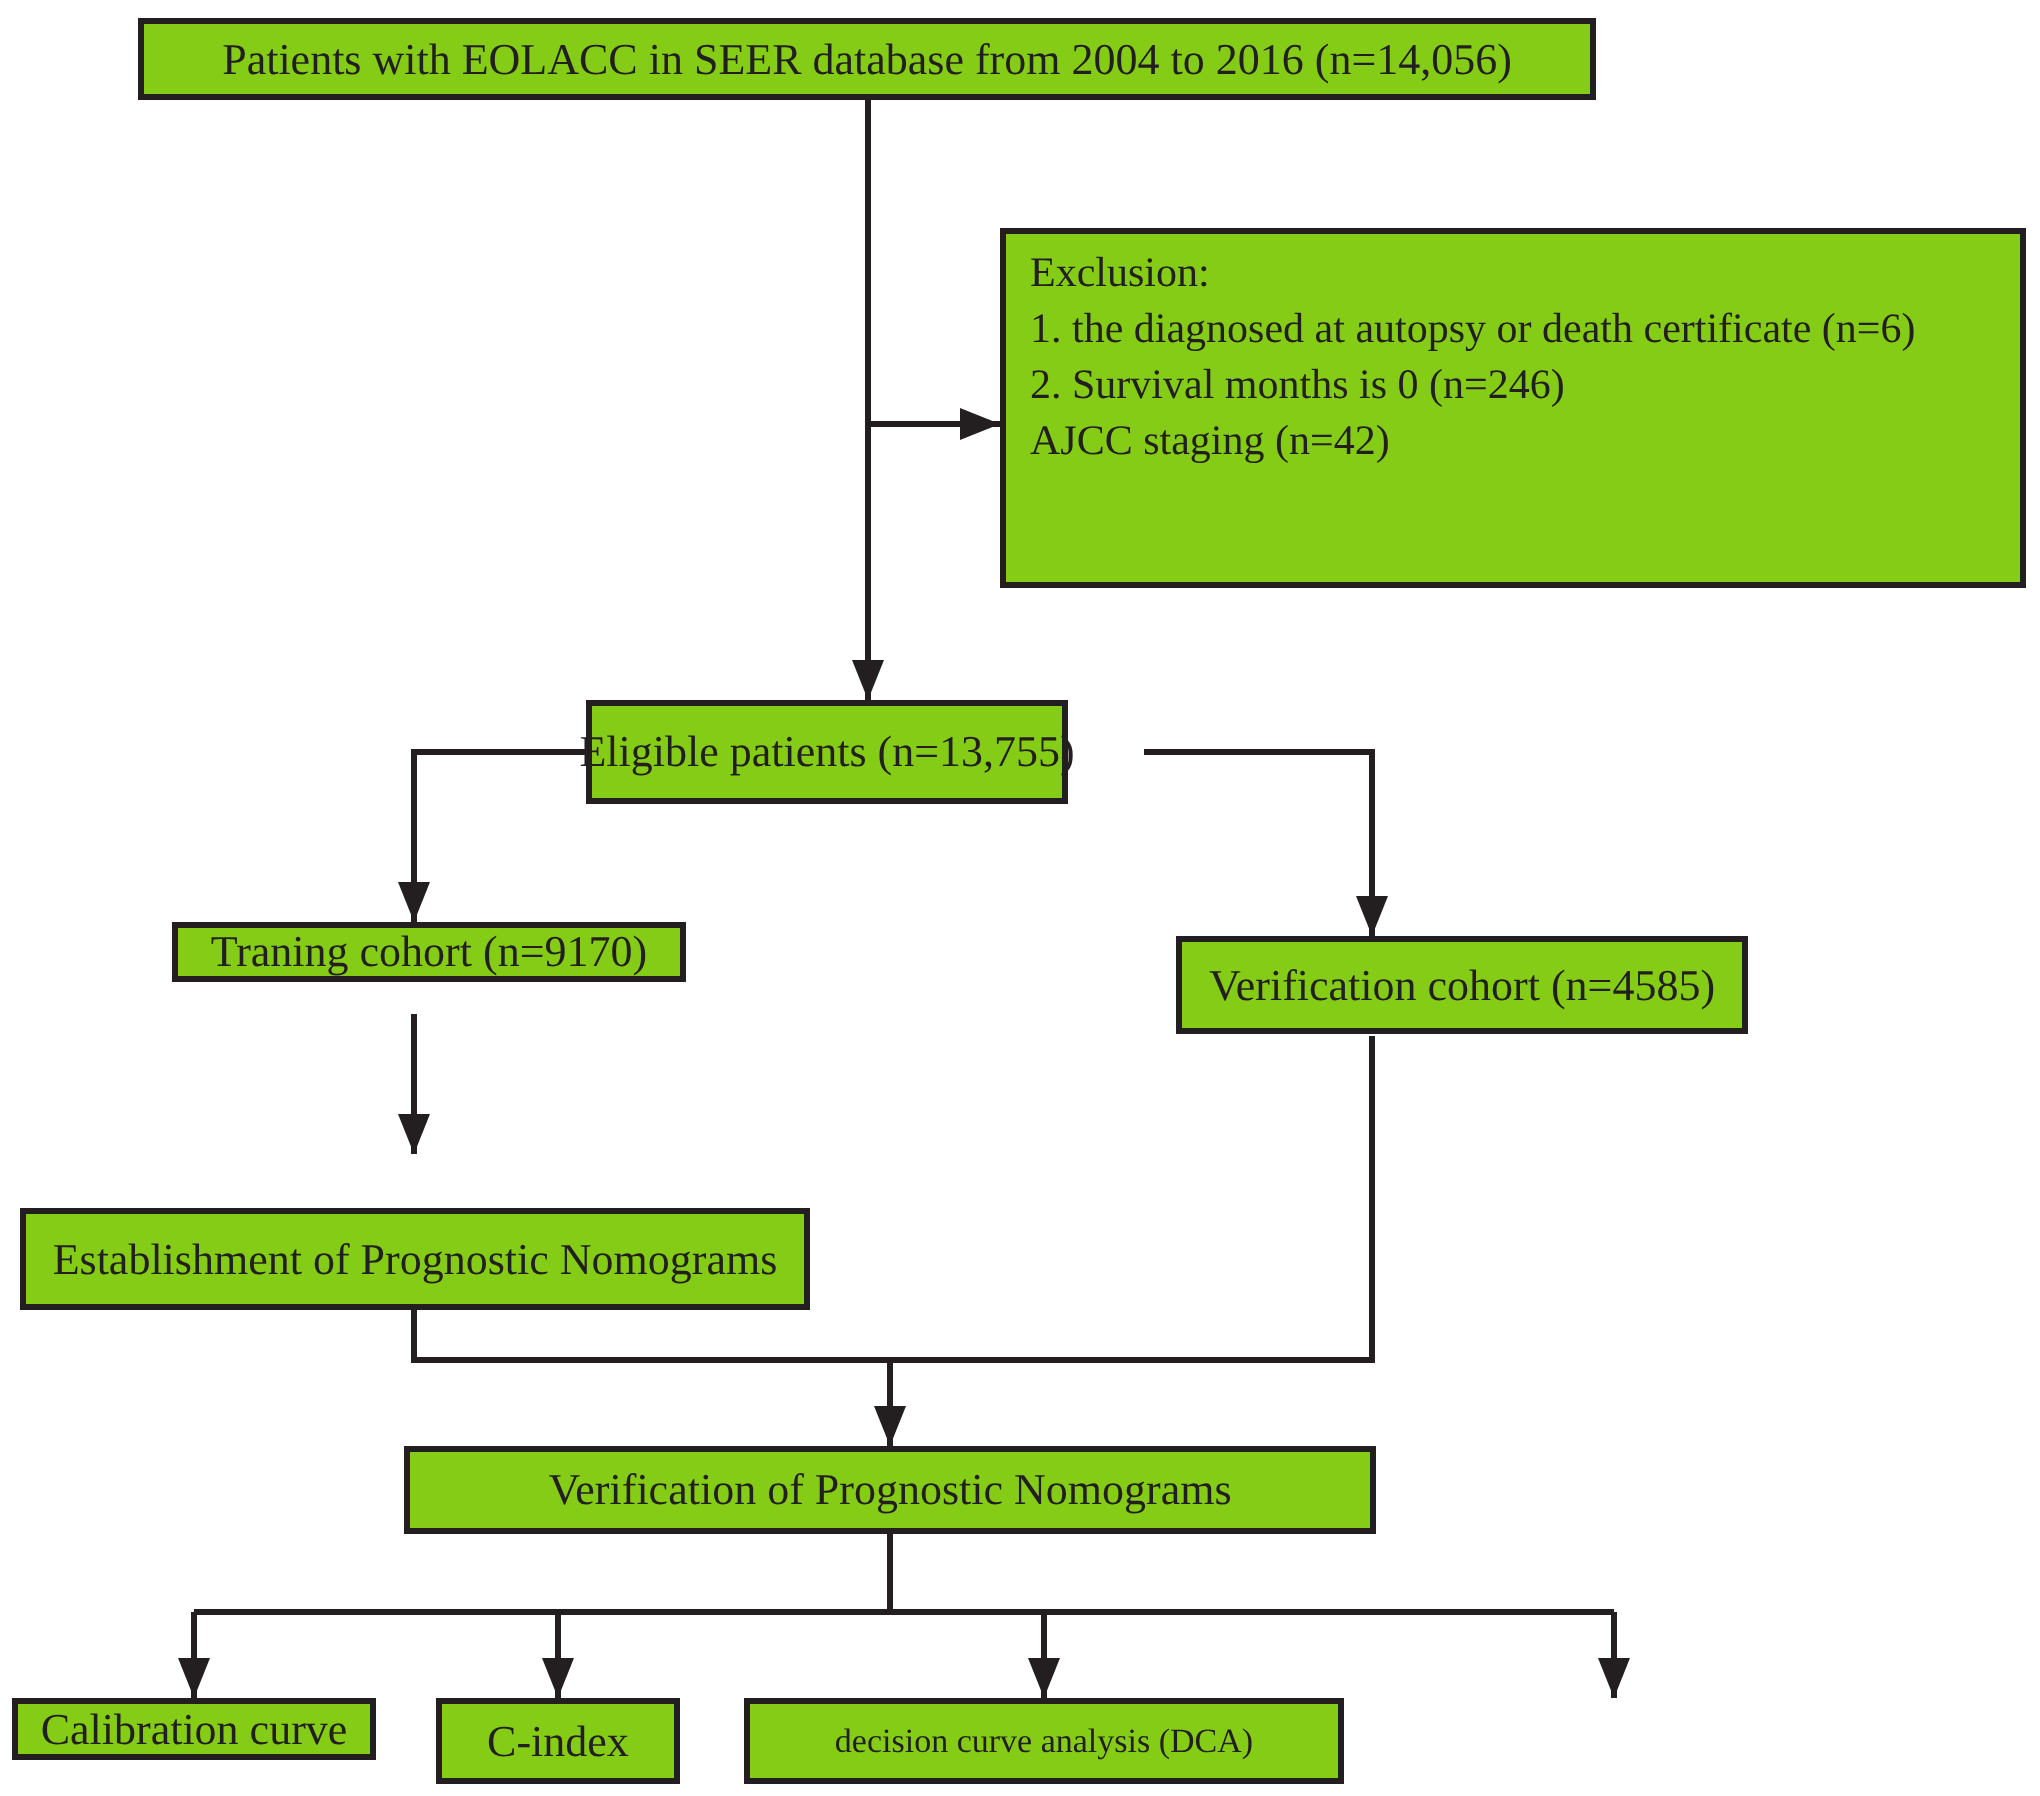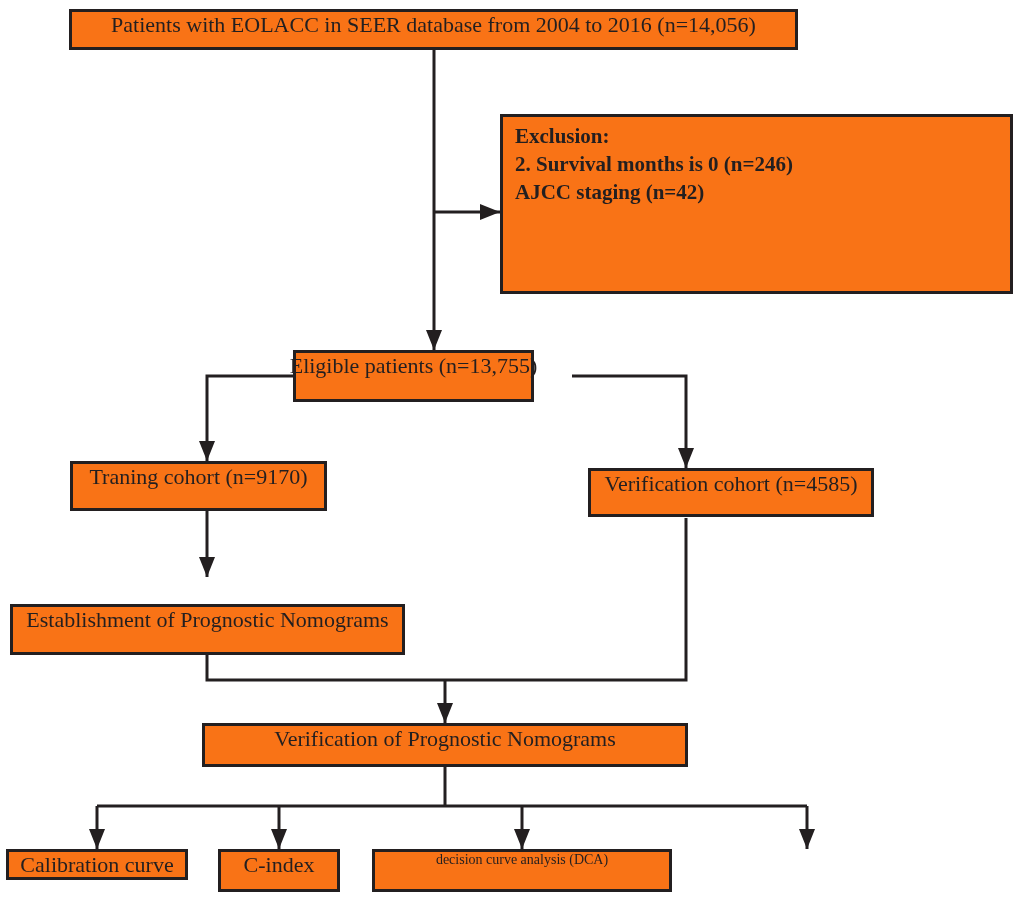--- a/index.html
+++ b/index.html
@@ -19,49 +19,49 @@
   .connectors {
     position: absolute;
     left: 0;
     top: 0;
     z-index: 0;
   }
   .node {
     position: absolute;
     box-sizing: border-box;
     border: 3px solid #231f20;
-    background: #f97316;
+    background: #84cc16;
     display: flex;
-    align-items: flex-start;
+    align-items: center;
     justify-content: center;
     font-size: 22px;
     white-space: nowrap;
     z-index: 1;
   }
   .node span { white-space: nowrap; }
   .node.multiline {
     display: block;
     font-size: 21px;
     line-height: 28px;
     padding: 5px 0 0 12px;
     text-align: left;
   }
-  .node.multiline .tline { white-space: nowrap; font-weight: bold; }
+  .node.multiline .tline { white-space: nowrap; }
 
   
   .n-patients        { left: 69px;  top: 9px;   width: 729px; height: 41px; }
   .n-exclusion       { left: 500px; top: 114px; width: 513px; height: 180px; }
   .n-eligible        { left: 293px; top: 350px; width: 241px; height: 52px; }
-  .n-training        { left: 70px;  top: 461px; width: 257px; height: 50px; }
+  .n-training        { left: 86px;  top: 461px; width: 257px; height: 30px; }
   .n-verif-cohort    { left: 540px; top: 468px; width: 286px; height: 49px; margin-left: 48px; }
   .n-establishment   { left: 10px;  top: 577px; width: 395px; height: 51px; margin-top: 27px; }
   .n-verif-nomograms { left: 202px; top: 723px; width: 486px; height: 44px; }
   .n-calibration     { left: 6px;   top: 849px; width: 182px; height: 31px; }
   .n-c-index         { left: 218px; top: 849px; width: 122px; height: 43px; }
-  .n-dca             { left: 372px; top: 849px; width: 300px; height: 43px; font-size: 14px; }
+  .n-dca             { left: 372px; top: 849px; width: 300px; height: 43px; font-size: 17px; }
   .n-roc             { left: 700px; top: 849px; width: 215px; height: 43px; }
 </style>
 </head>
 <body>
 
 <div class="canvas">
 
   <svg class="connectors" width="1020" height="898" viewBox="0 0 1020 898">
     <defs>
       <marker id="arrow" markerUnits="userSpaceOnUse" markerWidth="22" markerHeight="18" refX="20" refY="9" orient="auto">
@@ -90,20 +90,21 @@
     <path d="M522 806 V849" stroke="#231f20" stroke-width="3" fill="none" marker-end="url(#arrow)"></path>
     <path d="M807 806 V849" stroke="#231f20" stroke-width="3" fill="none" marker-end="url(#arrow)"></path>
   </svg>
 
   <div class="node n-patients">
     <span>Patients with EOLACC in SEER database from 2004 to 2016 (n=14,056)</span>
   </div>
 
   <div class="node multiline n-exclusion">
     <div class="tline">Exclusion:</div>
+    <div class="tline">1. the diagnosed at autopsy or death certificate (n=6)</div>
     <div class="tline">2. Survival months is 0 (n=246)</div>
     <div class="tline">AJCC staging (n=42)</div>
   </div>
 
   <div class="node n-eligible">
     <span>Eligible patients (n=13,755)</span>
   </div>
 
   <div class="node n-training">
     <span>Traning cohort (n=9170)</span>

